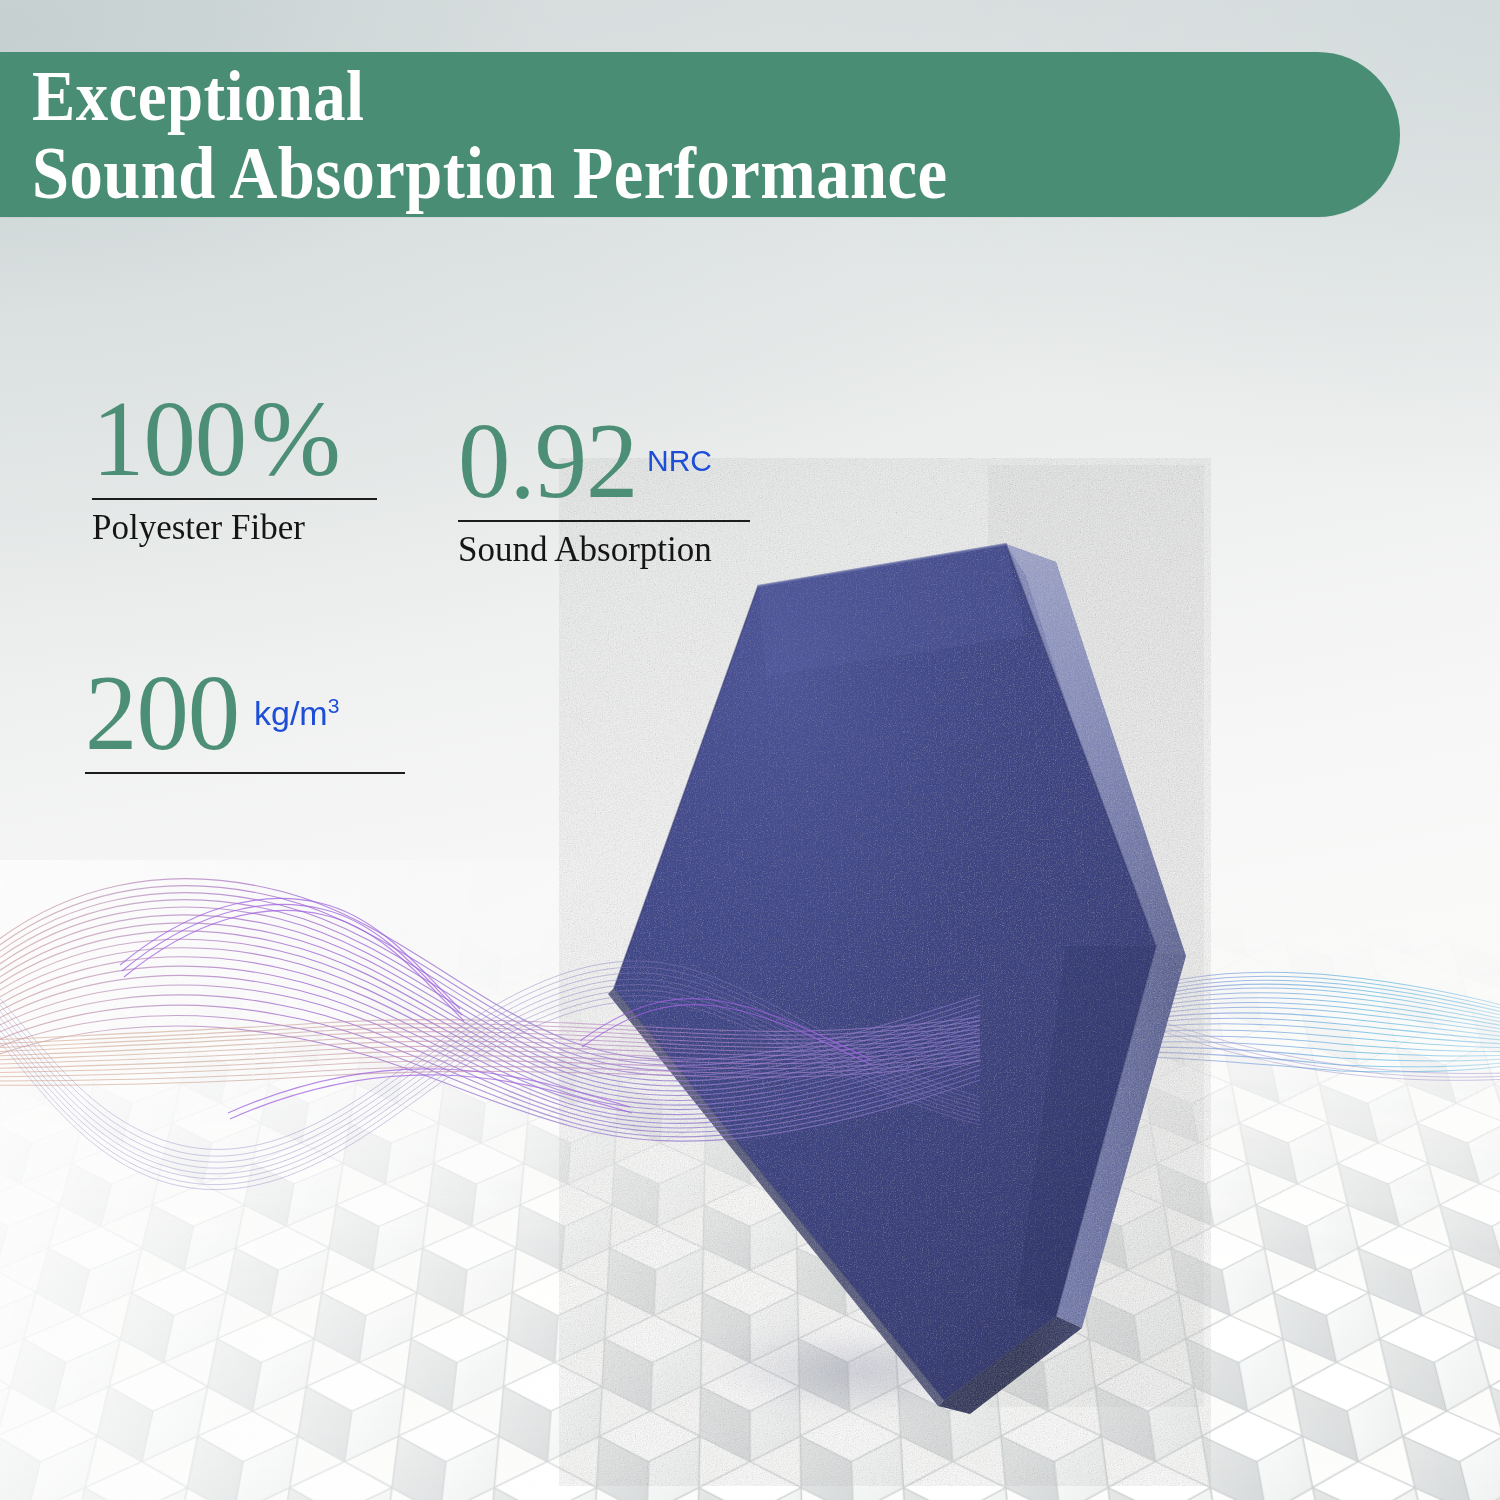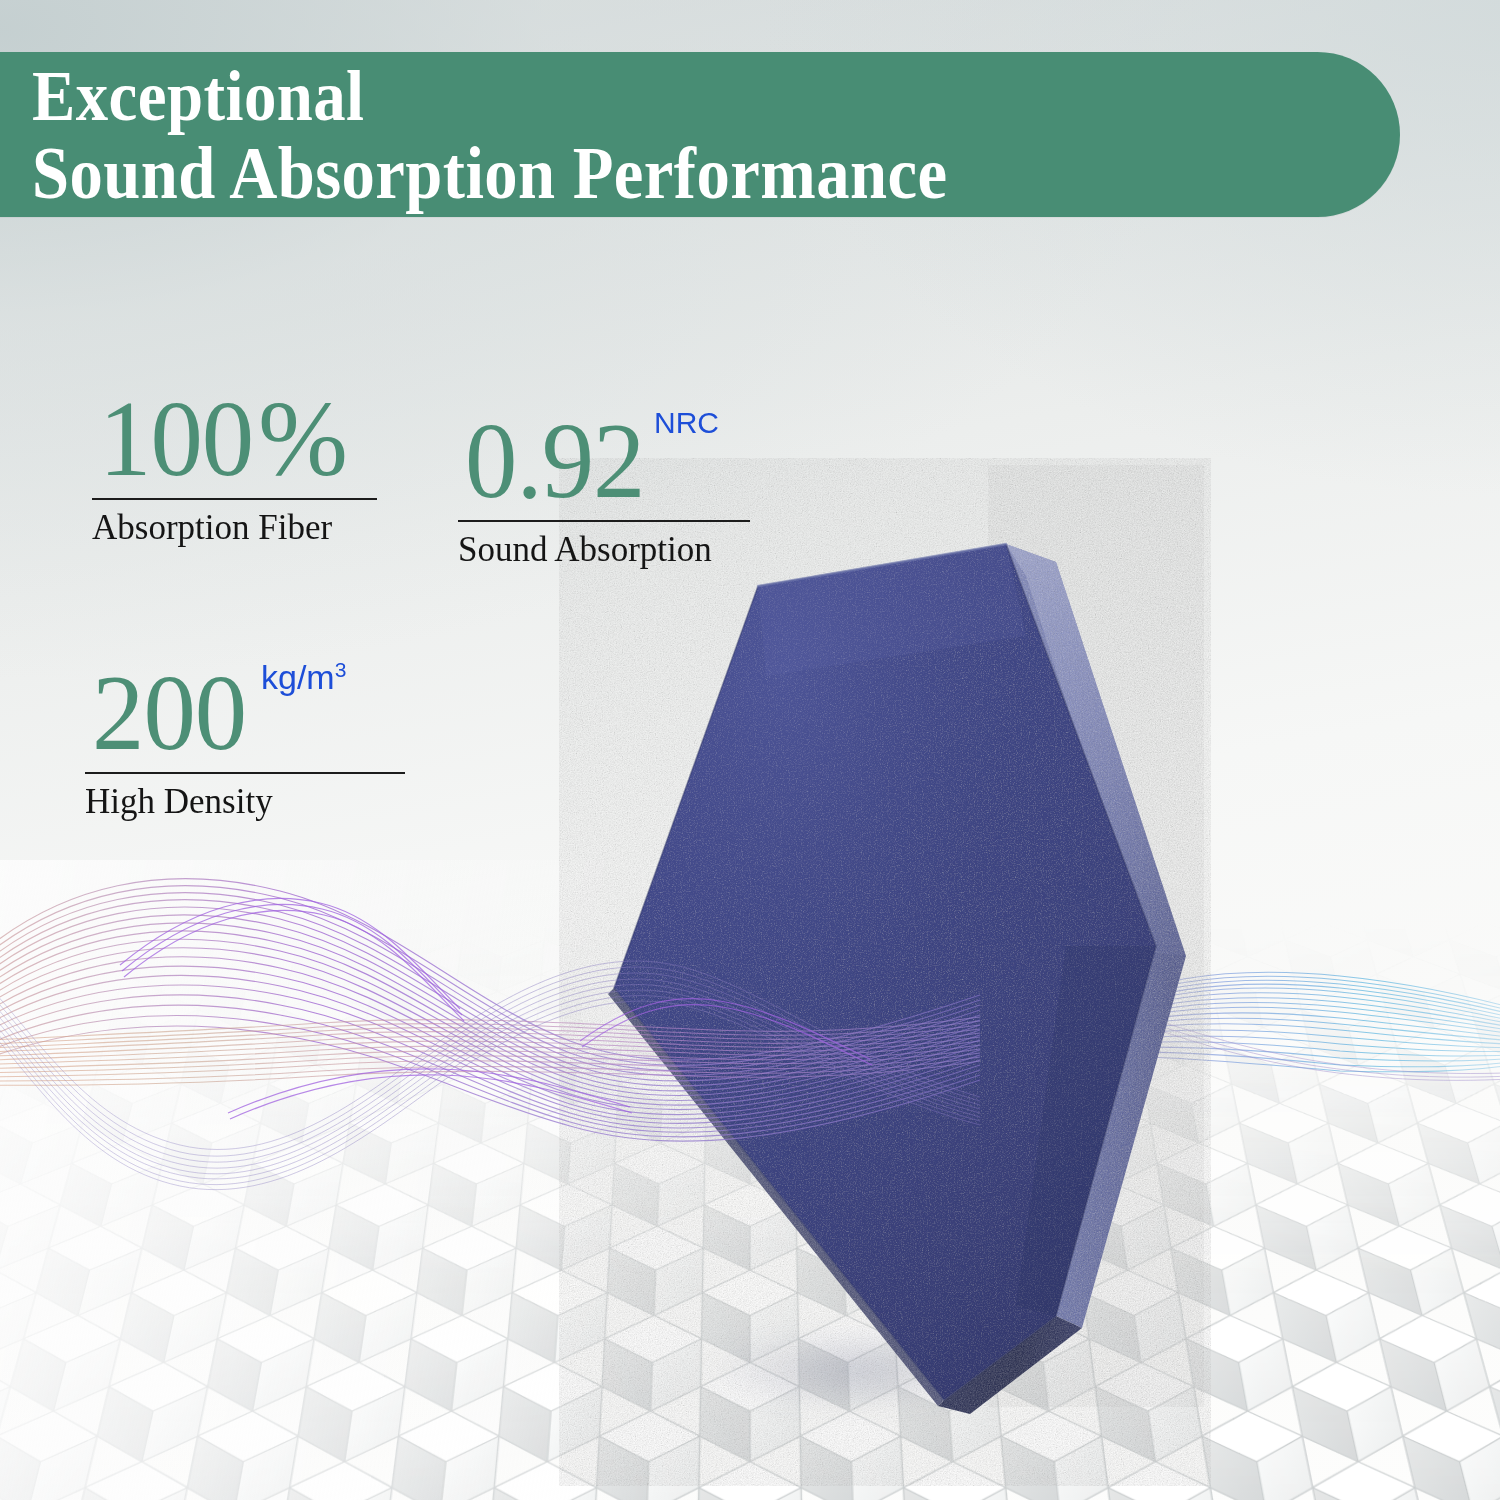--- a/index.html
+++ b/index.html
@@ -82,23 +82,22 @@
     text-rendering: optimizeLegibility;
   }
   .banner-line.l2 { font-size: 74px; }
 
   
   .stats { position: absolute; left: 0; top: 0; }
 
   .stat { position: absolute; }
   .stat-number-row {
     display: flex;
-    align-items: flex-start;
+    align-items: center;
     white-space: nowrap;
-    margin-left: 7px;
   }
   .stat-number {
     font-family: "Liberation Serif", serif;
     font-weight: normal;
     color: #4d8f76;
     font-size: 108px;
     line-height: 0.98;
     letter-spacing: -1px;
     transform: scaleX(0.97);
     transform-origin: left bottom;
@@ -585,36 +584,35 @@
   </div>
 
   <div class="stats">
 
     <div class="stat" style="left:92px; top:386px; width:285px;">
       <div class="stat-number-row">
         <span class="stat-number">100</span>
         <span class="stat-unit-serif">%</span>
       </div>
       <div class="stat-rule"></div>
-      <div class="stat-label">Absorption Fiber</div>
+      <div class="stat-label">Polyester Fiber</div>
     </div>
 
     <div class="stat" style="left:458px; top:408px; width:292px;">
       <div class="stat-number-row">
         <span class="stat-number">0.92</span>
         <span class="stat-unit-small">NRC</span>
       </div>
       <div class="stat-rule"></div>
       <div class="stat-label">Sound Absorption</div>
     </div>
 
     <div class="stat" style="left:85px; top:660px; width:320px;">
       <div class="stat-number-row">
         <span class="stat-number">200</span>
         <span class="stat-unit-small big"><span>kg/m</span><span class="sup">3</span></span>
       </div>
       <div class="stat-rule"></div>
-      <div class="stat-label">High Density</div>
     </div>
 
   </div>
 
 </div>
 
 </body></html>

